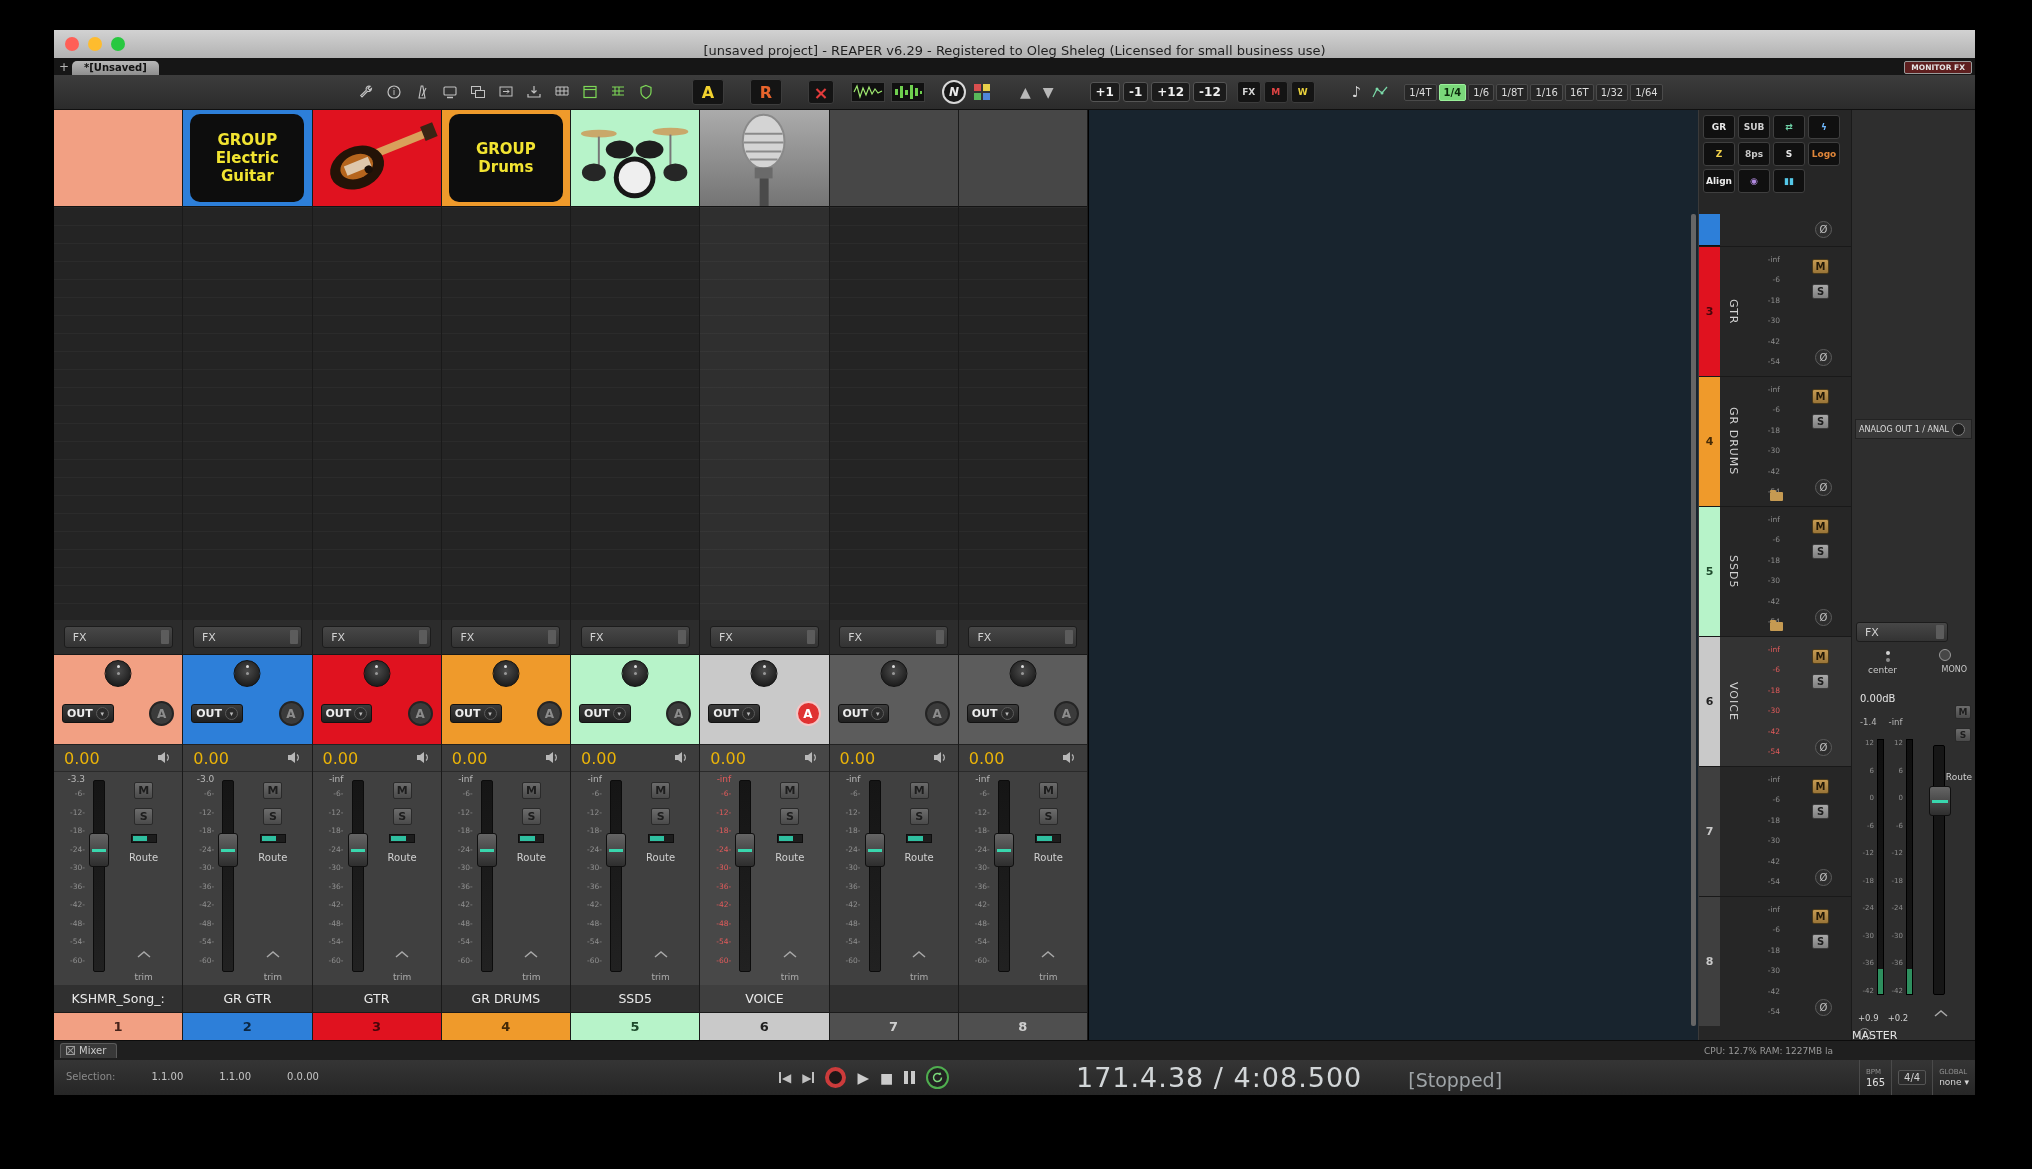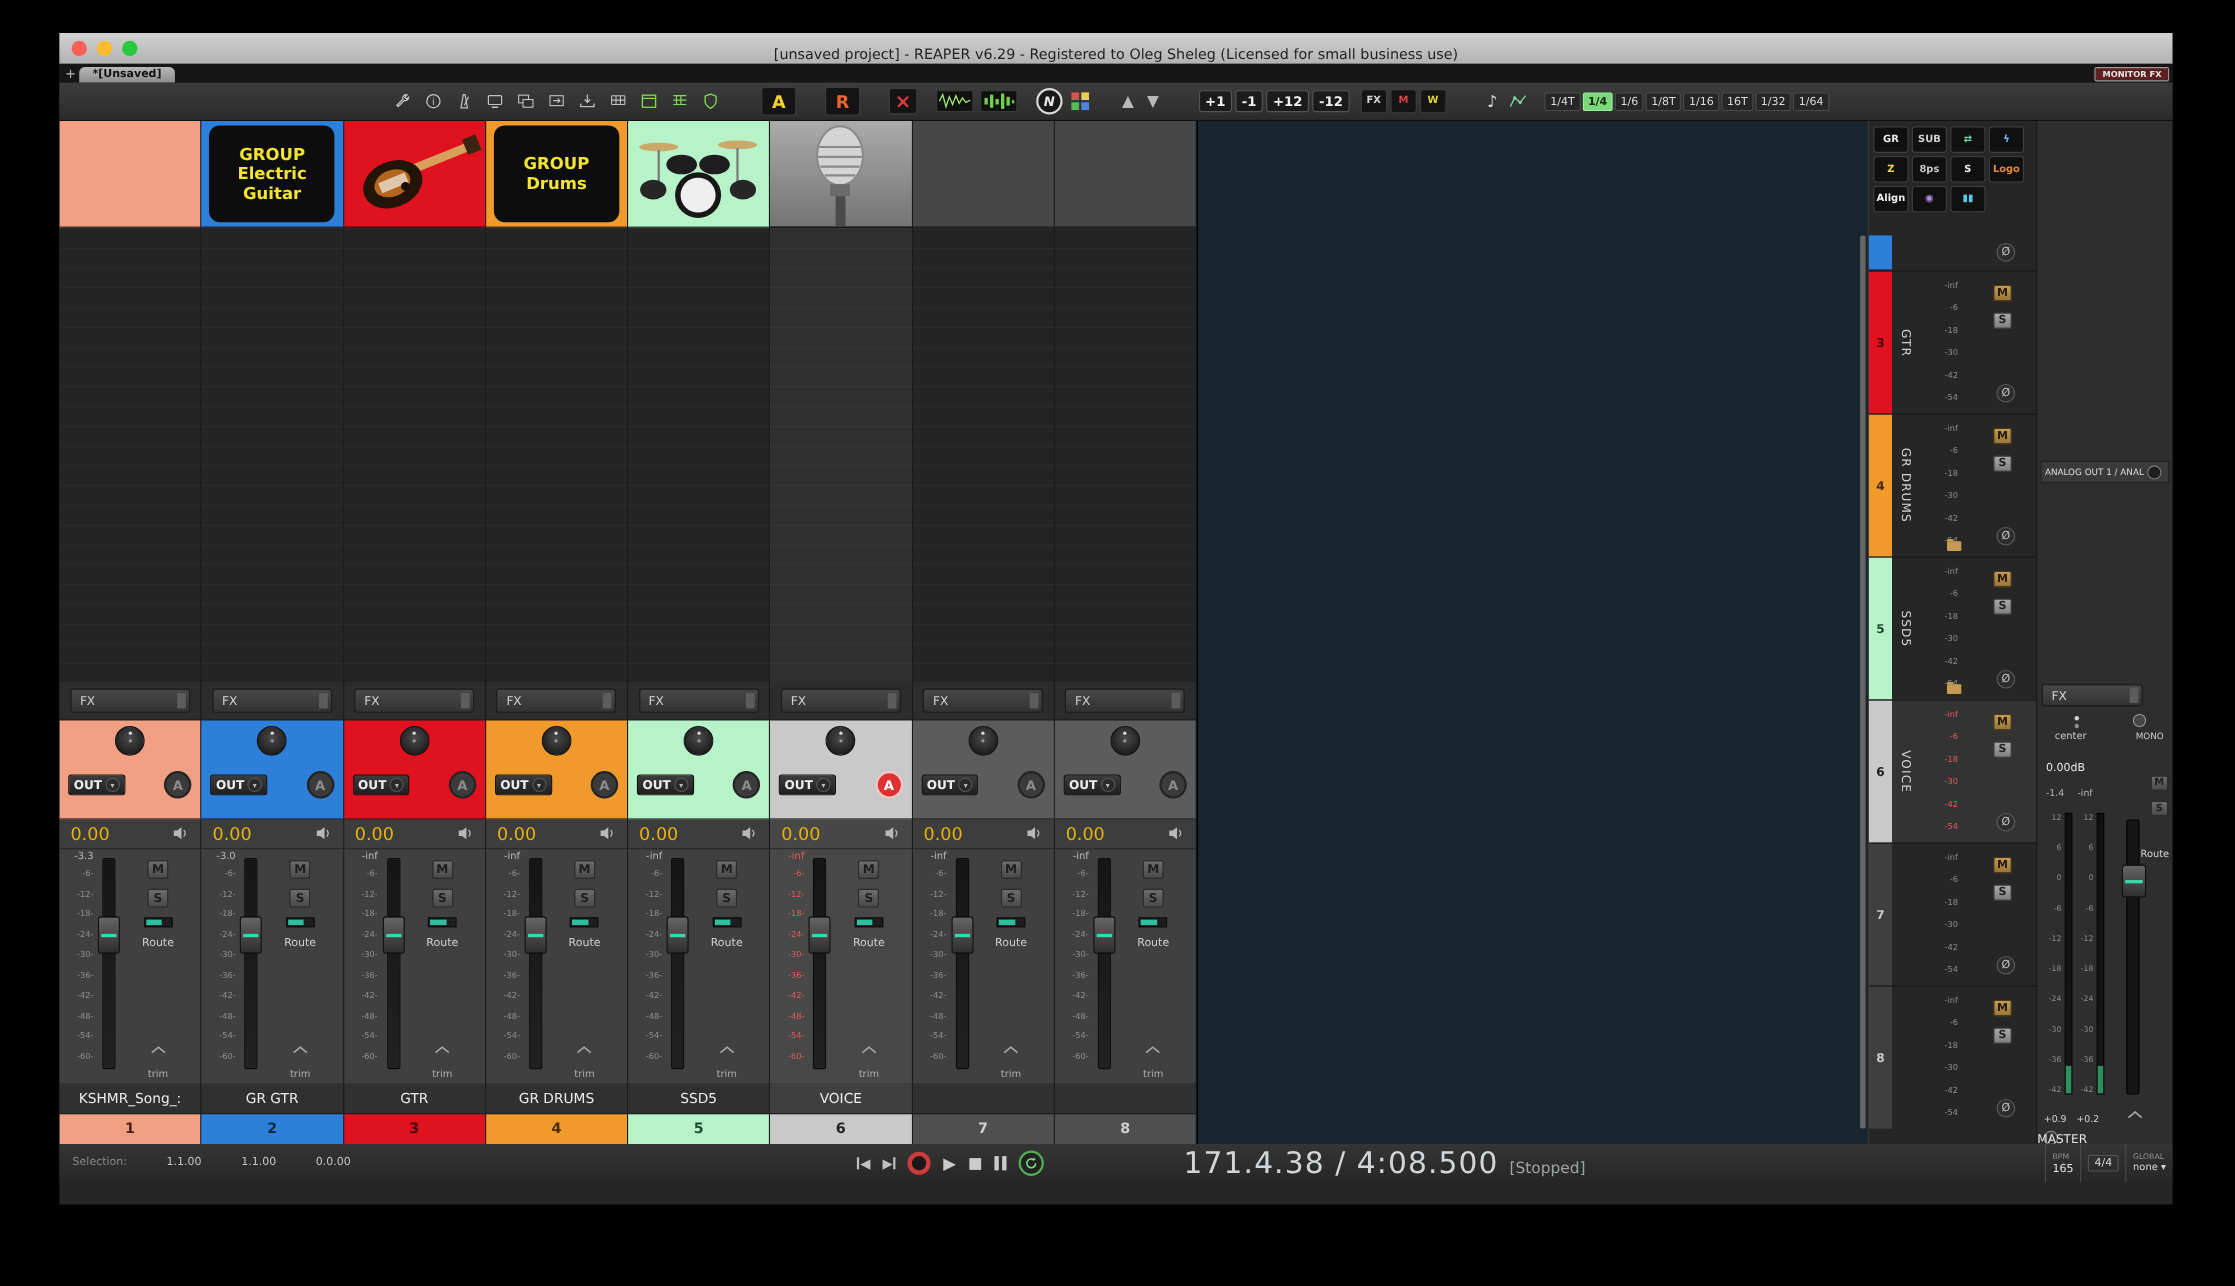--- a/index.html
+++ b/index.html
@@ -157,21 +157,21 @@
   .t-skip { display:flex; align-items:center; gap:1px; color:#c0c0c0; font-size:12px; }
   .t-bar { width:2px; height:11px; background:#c0c0c0; }
   .t-rec { width:21px; height:21px; border-radius:50%; background:#1d1717; border:4px solid #cc3b3b; }
   .t-play { color:#cbcbcb; font-size:15px; }
   .t-stop { color:#cbcbcb; font-size:14px; }
   .t-pause { display:flex; gap:3px; }
   .t-pause i { width:4px; height:13px; background:#cbcbcb; }
   .t-loop { width:23px; height:23px; border-radius:50%; background:#222; border:2px solid #4fae4f; display:flex; align-items:center; justify-content:center; }
   .timewrap { position:absolute; left:1022px; top:2px; display:flex; align-items:baseline; gap:10px; }
   .bigtime { font-size:27px; color:#d2d6d8; letter-spacing:1px; }
-  .tstatus { font-size:14px; color:#9fa4a7; }
+  .tstatus { font-size:19px; color:#9fa4a7;margin-left:36px; }
   .trboxes { position:absolute; right:0; top:0; height:35px; display:flex; align-items:stretch; }
   .trbox { border-left:1px solid #4a4a4a; padding:3px 6px; display:flex; flex-direction:column; justify-content:center; gap:1px; }
   .bpm-label, .glb-label { font-size:7px; color:#909090; }
   .bpm-val { font-size:10px; color:#e0e0e0; }
   .sig { font-size:10px; color:#d5d5d5; border:1px solid #555; padding:1px 5px; border-radius:2px; }
   .glb-val { font-size:9px; color:#d5d5d5; }
 </style>
 </head>
 <body>
 
@@ -1116,20 +1116,27 @@
           </svg></div>
       <div class="m-rms">
         <span>+0.9</span>
         <span>+0.2</span>
       </div>
       <div class="m-info">i</div>
       <div class="m-name">MASTER</div>
     </div>
   </div>
 
+  <div class="dockbar">
+    <div class="dock-tab">
+      <span class="dock-ico"></span>
+      <span>Mixer</span>
+    </div>
+    <div class="cpu">CPU: 12.7% RAM: 1227MB la</div>
+  </div>
 
   <div class="transport">
     <div class="sel">
       <span class="sel-label">Selection:</span>
       <span>1.1.00</span>
       <span>1.1.00</span>
       <span>0.0.00</span>
     </div>
     <div class="tbtns">
       <div class="t-skip">

